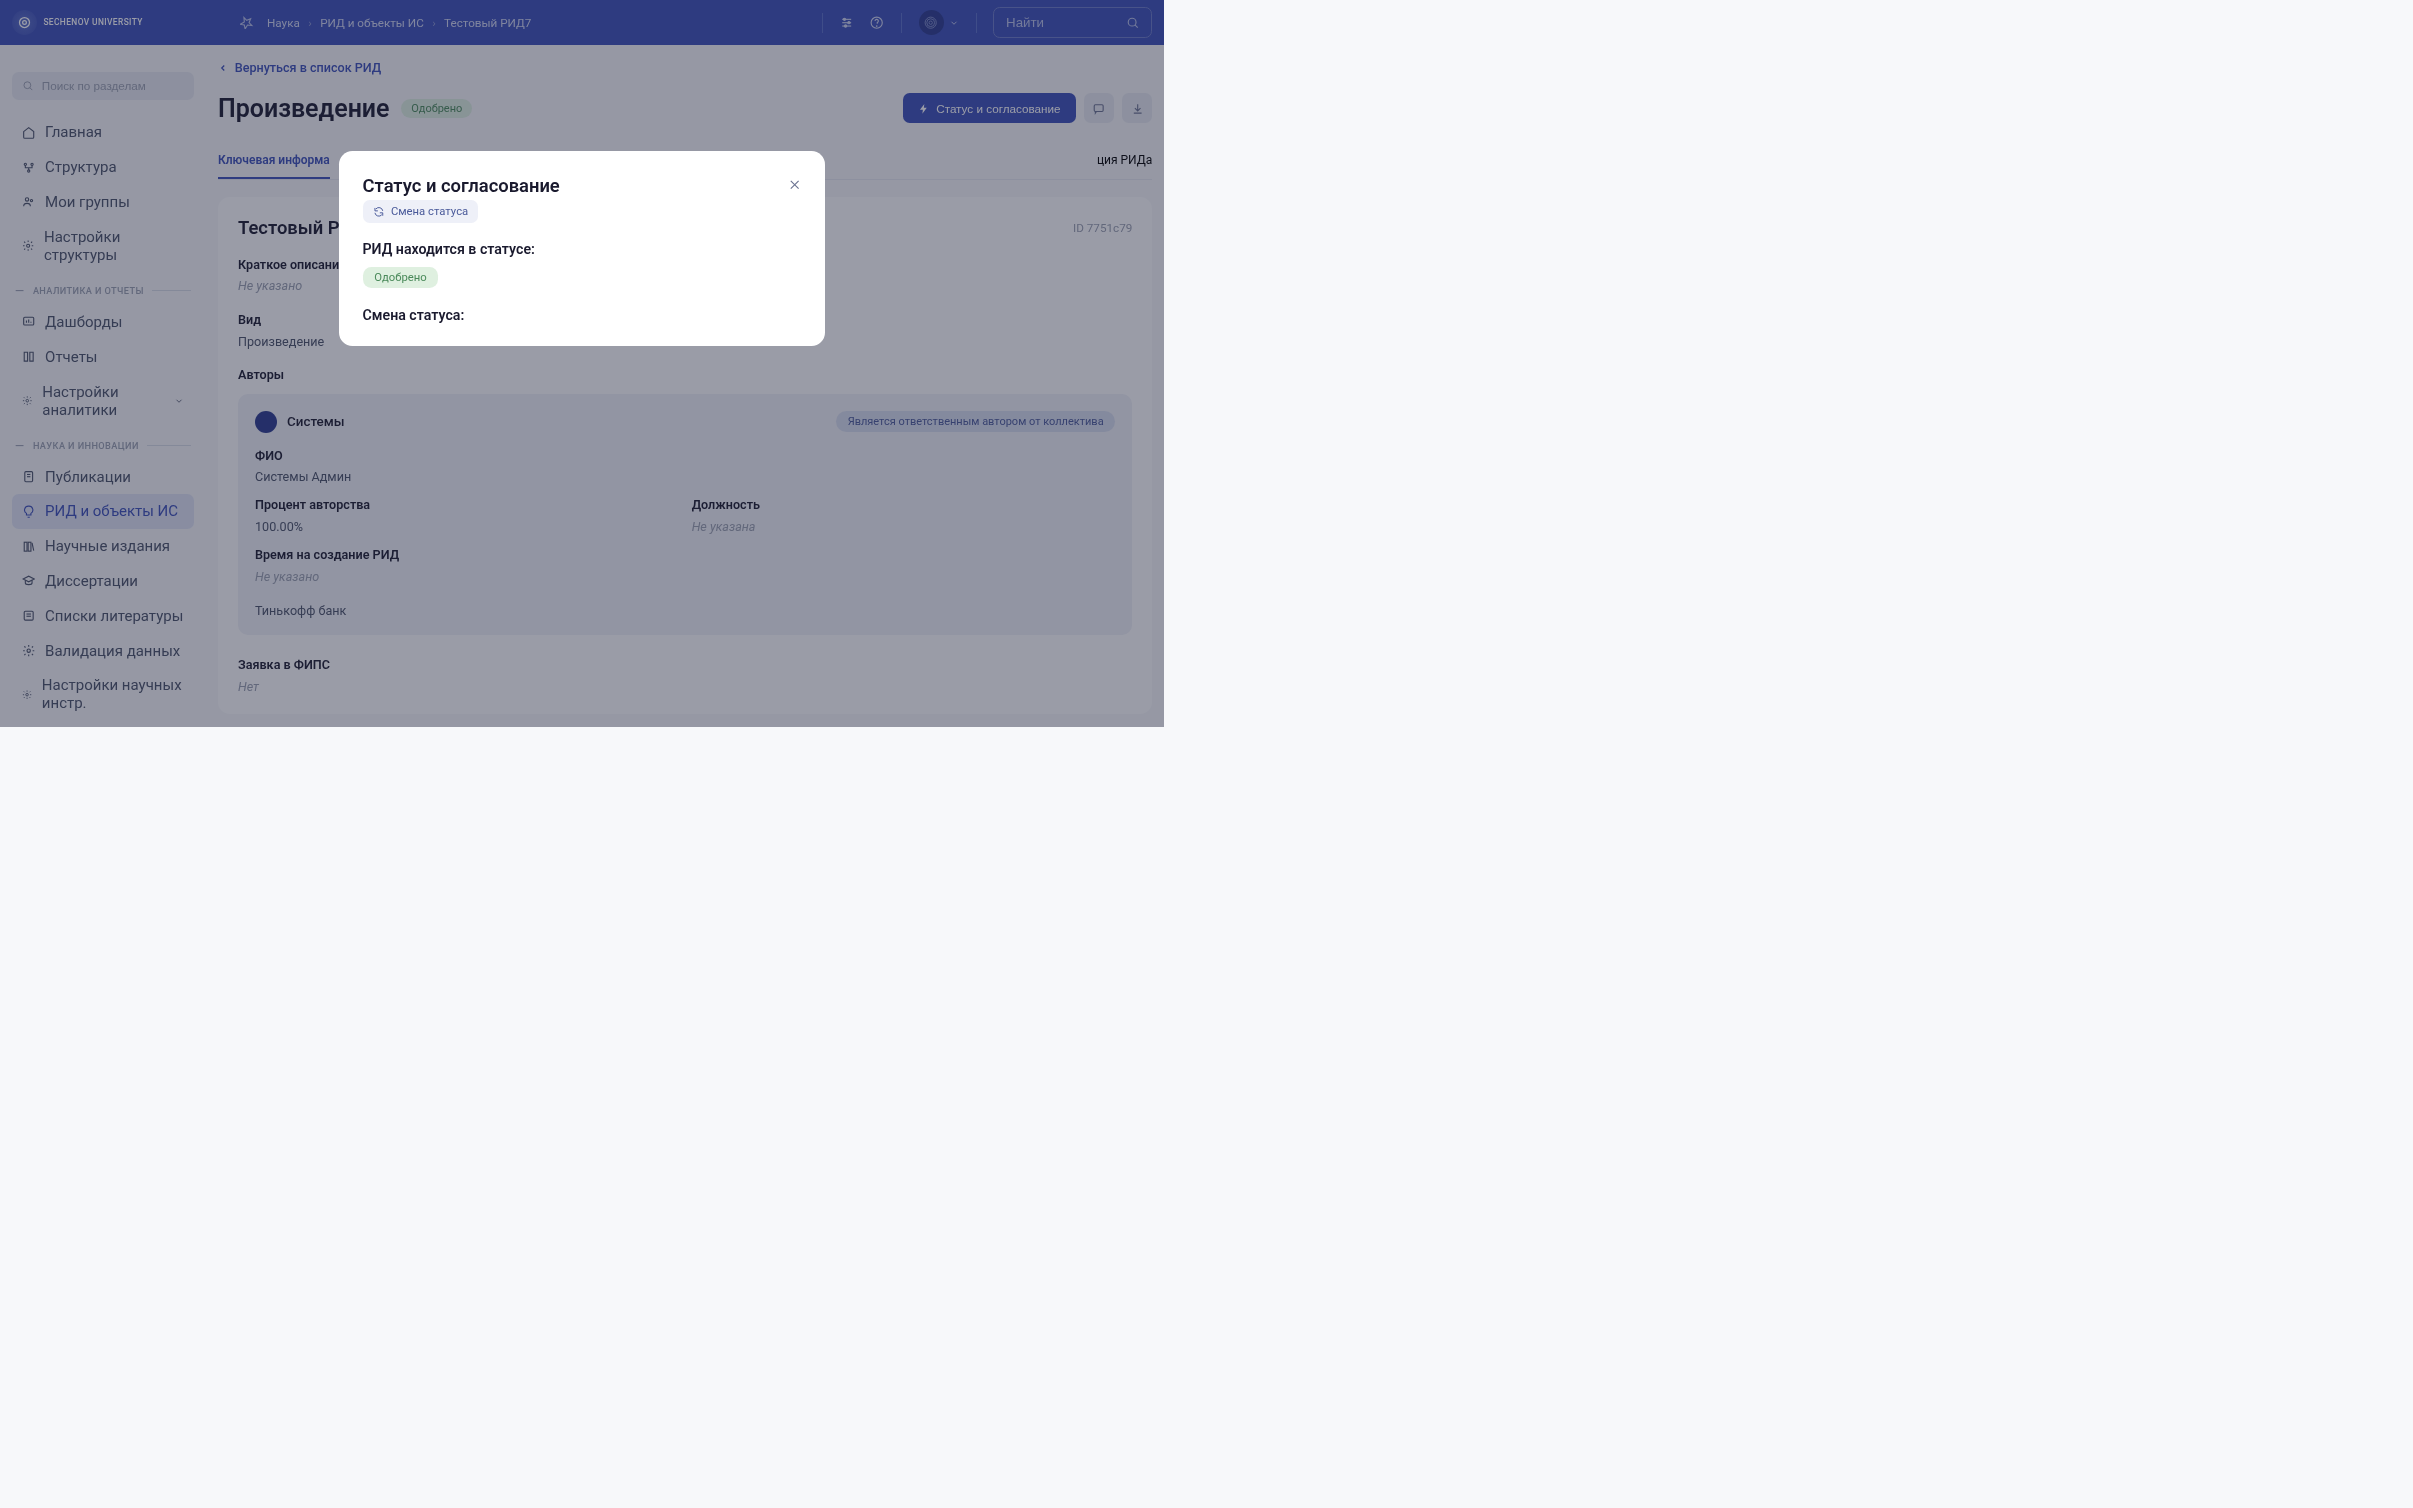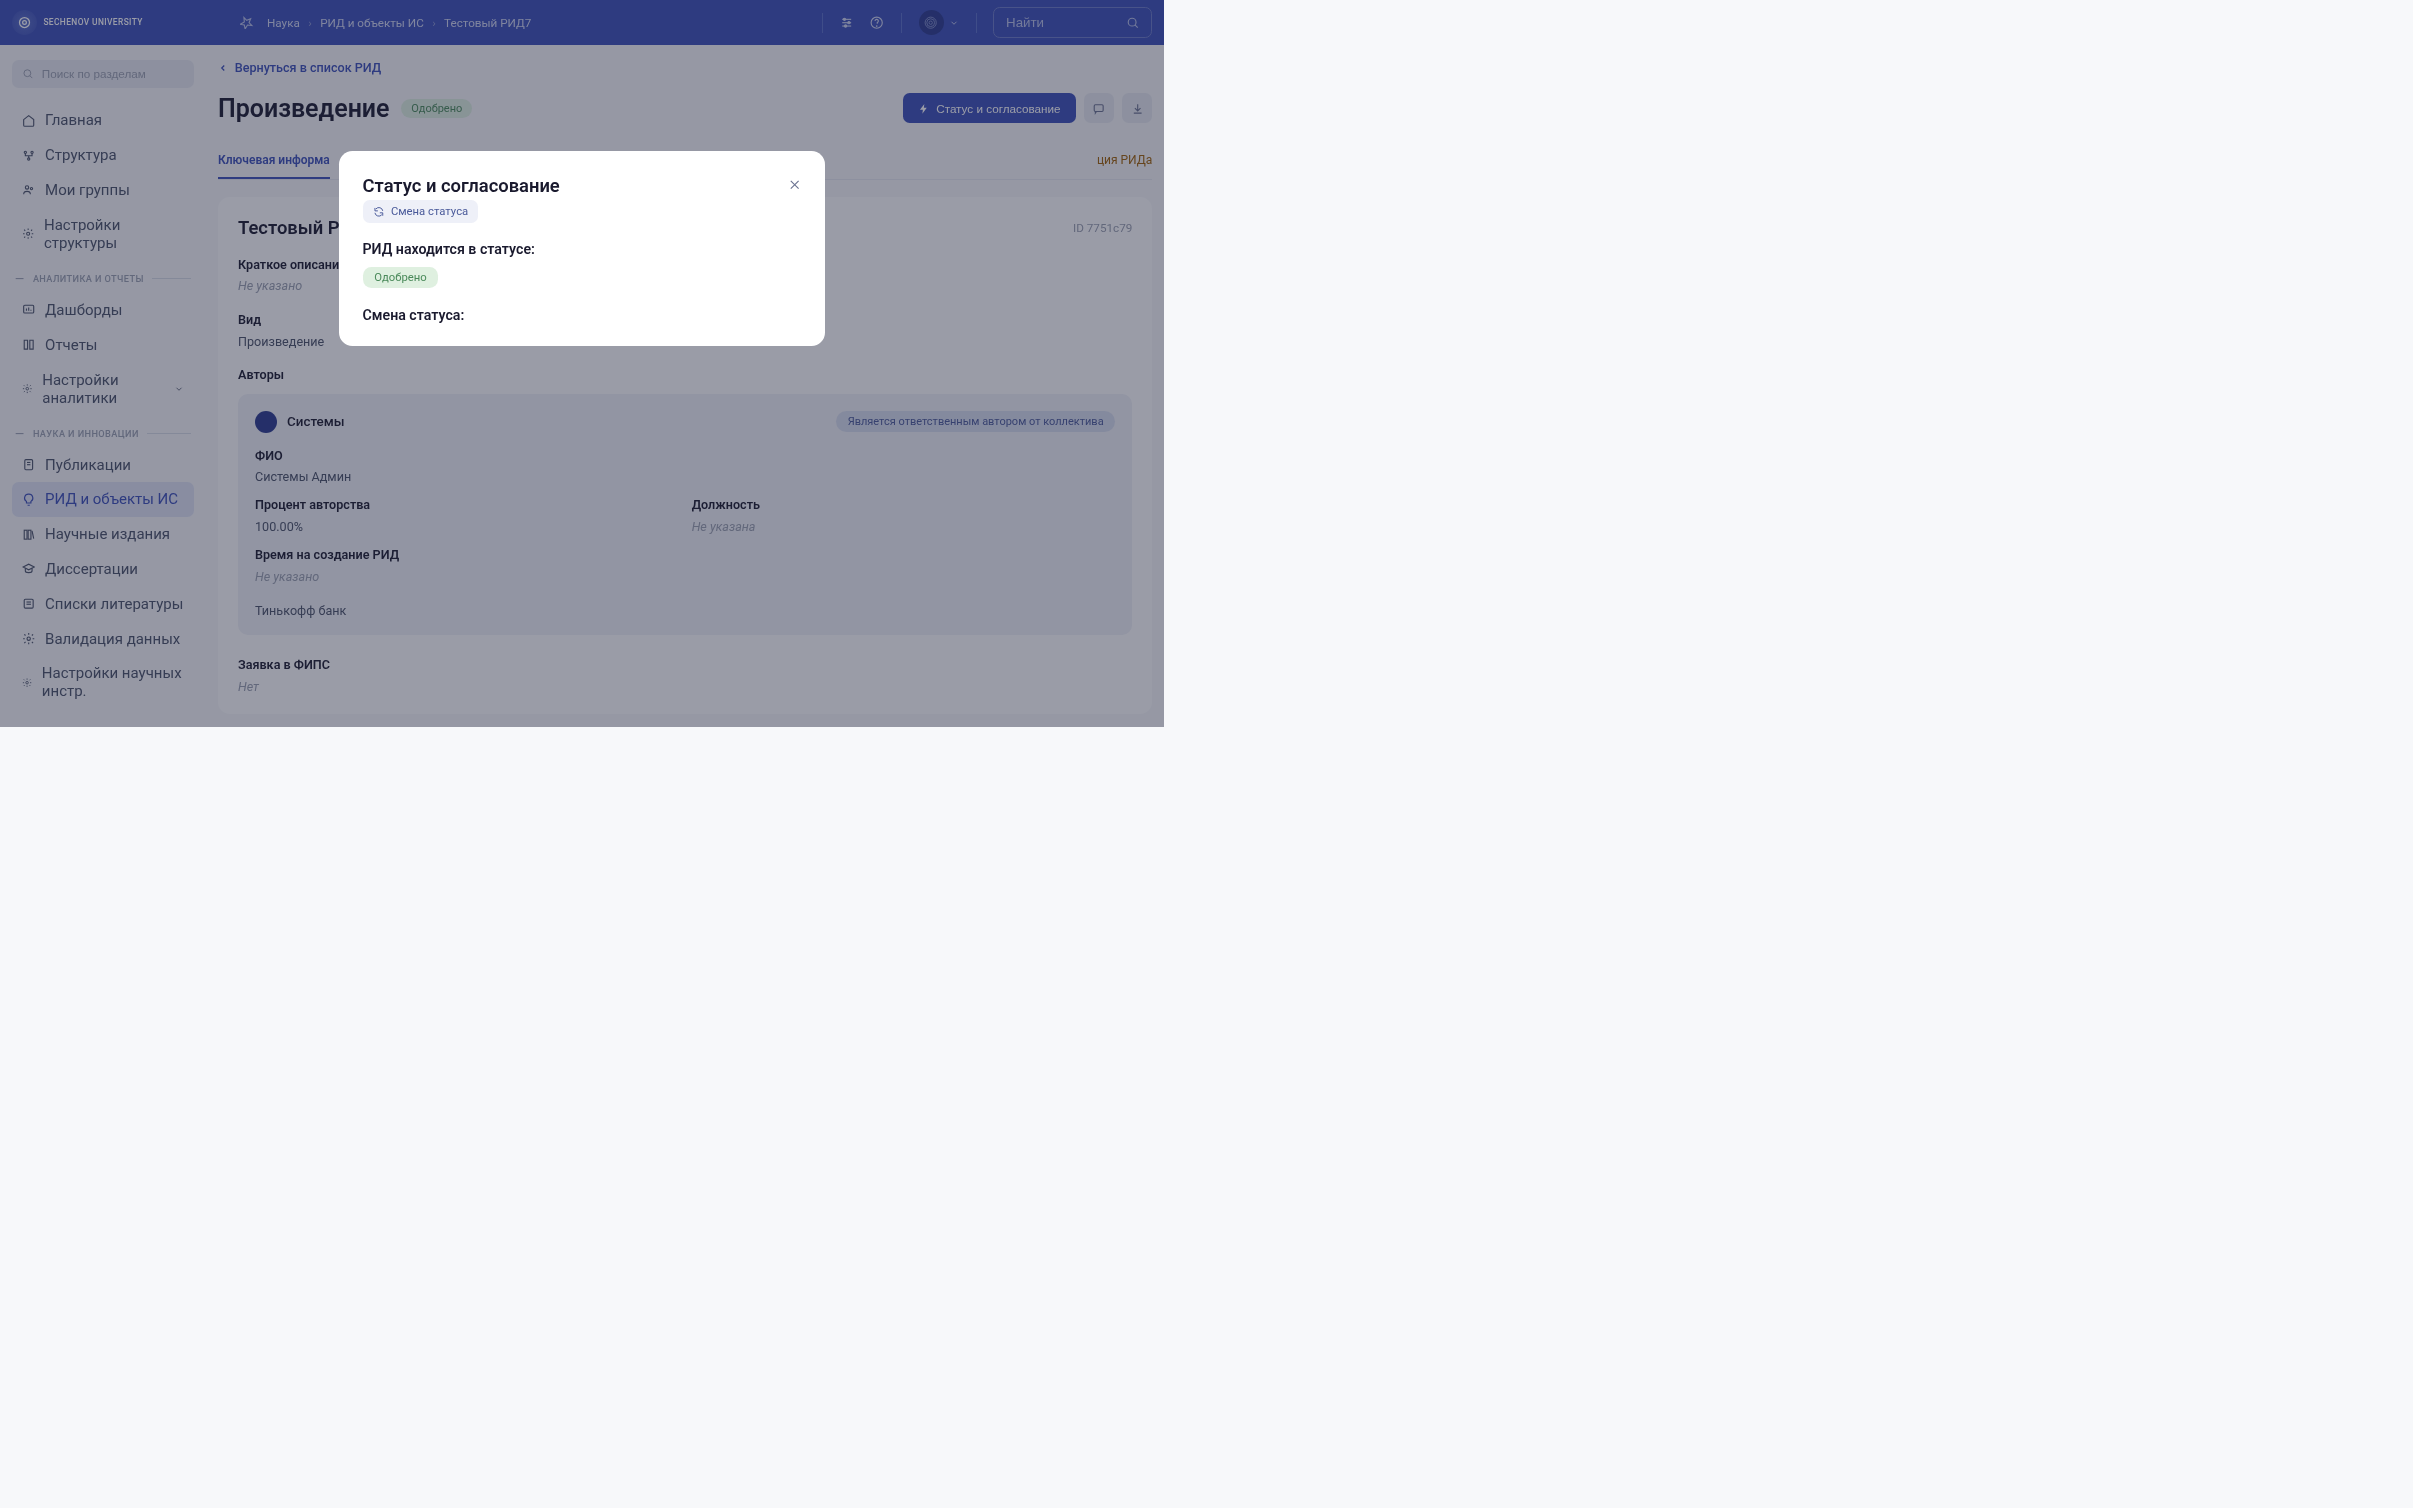--- a/index.html
+++ b/index.html
@@ -96,21 +96,21 @@
   outline: none;
   color: #fef9c3;
   width: 117px;
 }
 .header-search input::placeholder { color: #b8c1e8; }
 
 
 .sidebar {
   position: absolute;
   left: 0;
-  top: 48px;
+  top: 60px;
   width: 206px;
   background: #f7f8fa;
   padding: 11.7px;
   height: calc(100% - 45px);
   overflow-y: auto;
 }
 .sidebar-search {
   background: #e8eaf0;
   border-radius: 6.7px;
   padding: 7.5px 10px;
@@ -222,21 +222,21 @@
   color: #6a7290;
 }
 .tabs {
   display: flex;
   gap: 25px;
   margin-top: 20px;
   border-bottom: 0.8px solid #e8eaf0;
 }
 .tab {
   padding: 10px 0;
-  color: #a16207;
+  color: #000000;
   cursor: pointer;
   font-size: 12px;
 }
 .tab.active {
   color: #3b4fb8;
   font-weight: 600;
   border-bottom: 2.5px solid #3b4fb8;
 }
 
 .card {

